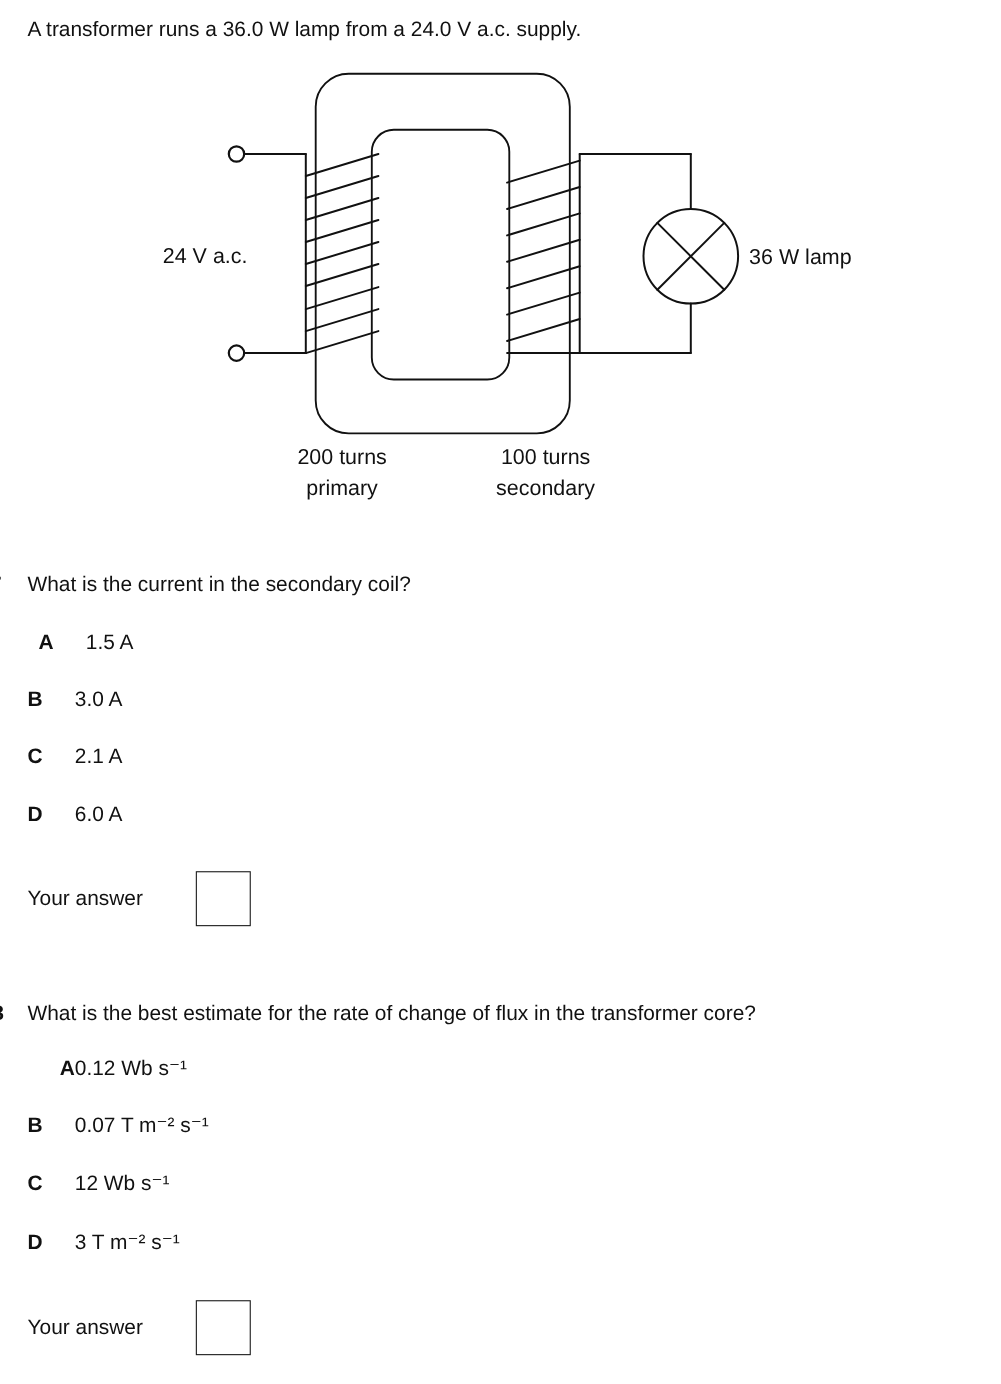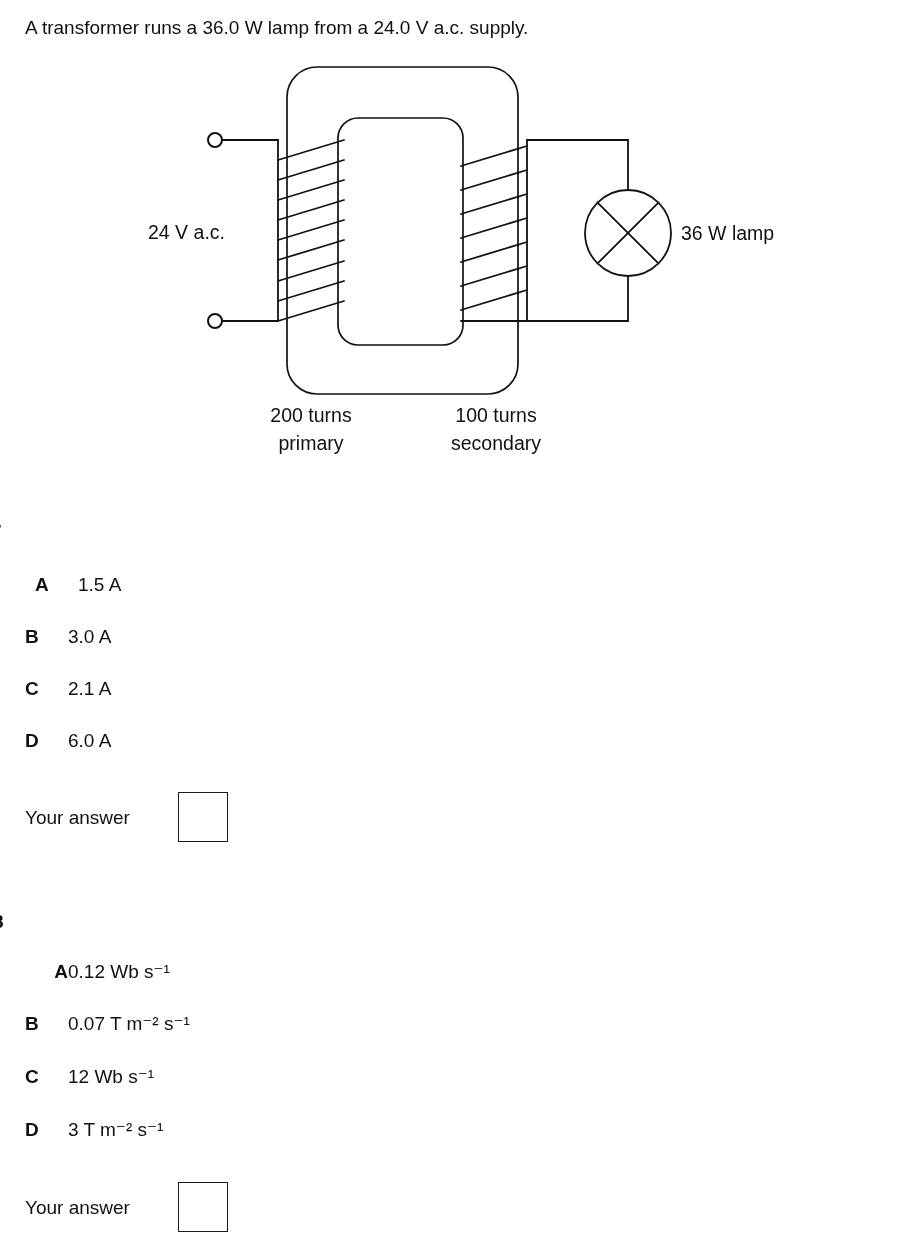--- a/index.html
+++ b/index.html
@@ -91,38 +91,40 @@
 
     <text class="dlabel" x="148" y="239">24 V a.c.</text>
     <text class="dlabel" x="681" y="240">36 W lamp</text>
     <text class="dlabel" x="311" y="422" text-anchor="middle">200 turns</text>
     <text class="dlabel" x="311" y="450" text-anchor="middle">primary</text>
     <text class="dlabel" x="496" y="422" text-anchor="middle">100 turns</text>
     <text class="dlabel" x="496" y="450" text-anchor="middle">secondary</text>
   </svg>
 
   <div class="abs qnum" style="left:-9px;top:521px;">7</div>
+  <div class="abs qtext" style="left:25px;top:521px;">What is the current in the secondary coil?</div>
 
   <div class="abs opt" style="top:574px;margin-left:10px;">
     <span class="letter">A</span><span>1.5 A</span>
   </div>
   <div class="abs opt" style="top:626px;">
     <span class="letter">B</span><span>3.0 A</span>
   </div>
   <div class="abs opt" style="top:678px;">
     <span class="letter">C</span><span>2.1 A</span>
   </div>
   <div class="abs opt" style="top:730px;">
     <span class="letter">D</span><span>6.0 A</span>
   </div>
 
   <div class="abs ya-label" style="top:807px;">Your answer</div>
   <div class="abs answer-box" style="top:792px;"></div>
 
   <div class="abs qnum" style="left:-7px;top:911px;">8</div>
+  <div class="abs qtext" style="left:25px;top:911px;">What is the best estimate for the rate of change of flux in the transformer core?</div>
 
   <div class="abs opt" style="top:961px;text-align:right;">
     <span class="letter">A</span><span>0.12 Wb s⁻¹</span>
   </div>
   <div class="abs opt" style="top:1013px;">
     <span class="letter">B</span><span>0.07 T m⁻² s⁻¹</span>
   </div>
   <div class="abs opt" style="top:1066px;">
     <span class="letter">C</span><span>12 Wb s⁻¹</span>
   </div>

